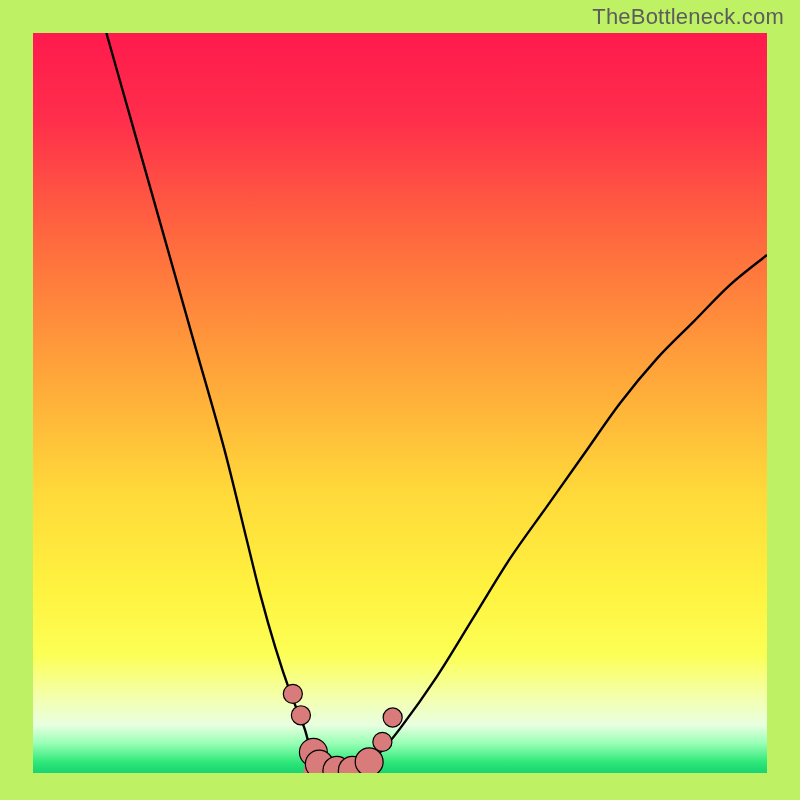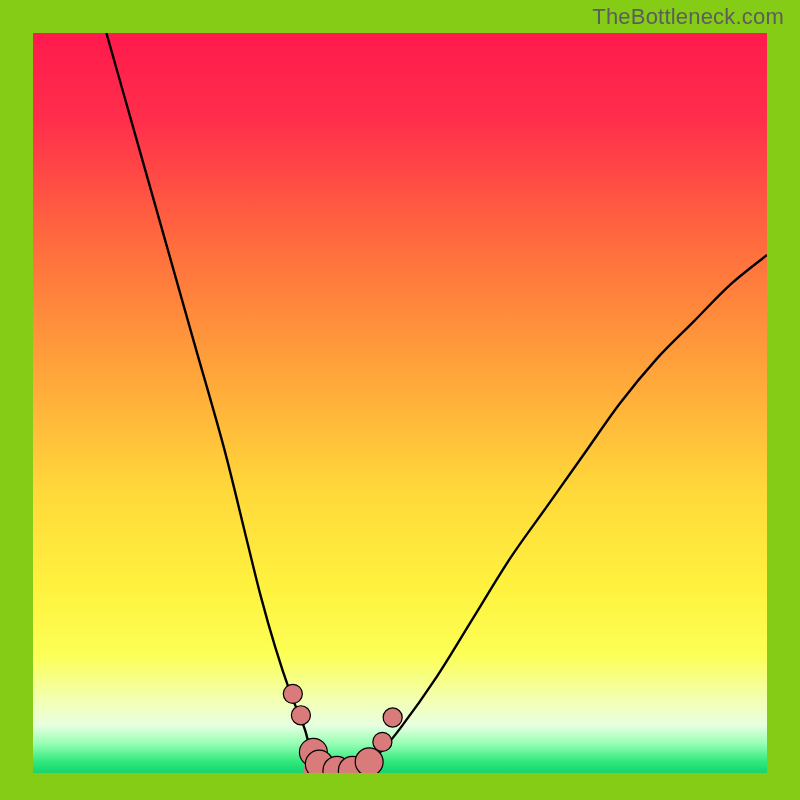--- a/index.html
+++ b/index.html
@@ -10,21 +10,21 @@
     overflow: hidden;
     background: #000;
     font-family: Arial, Helvetica, sans-serif;
   }
   .frame {
     position: absolute;
     top: 0;
     left: 0;
     width: 800px;
     height: 800px;
-    background: #84cc16;
+    background: #bef264;
   }
   .plot-area {
     position: absolute;
     top: 33px;
     left: 33px;
     width: 734px;
     height: 740px;
     overflow: hidden;
   }
   .gradient {

